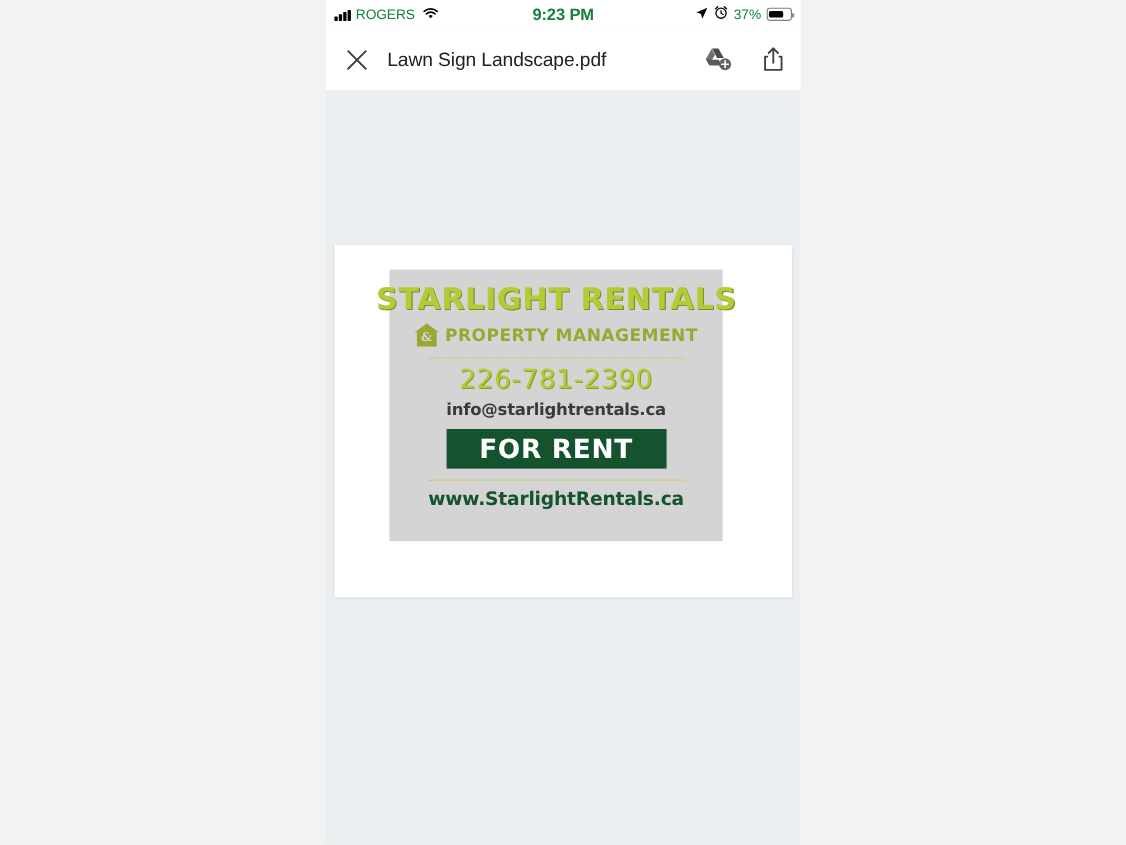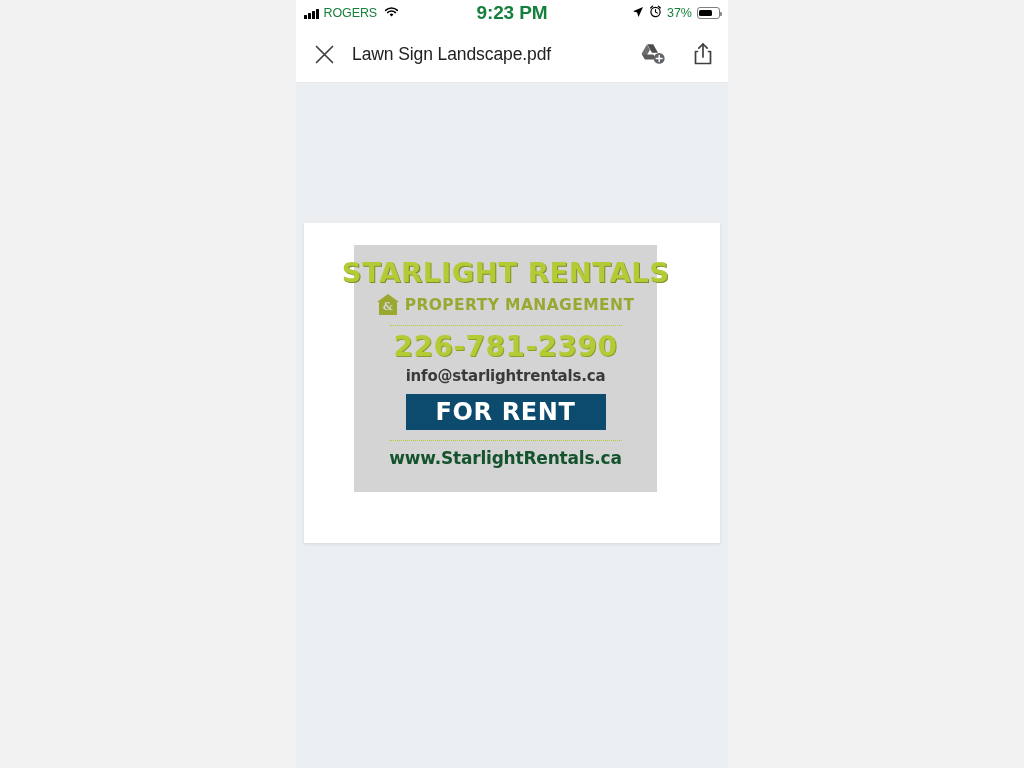--- a/index.html
+++ b/index.html
@@ -54,21 +54,21 @@
   .signal-bars i:nth-child(1) { height: 4px; }
   .signal-bars i:nth-child(2) { height: 6px; }
   .signal-bars i:nth-child(3) { height: 8px; }
   .signal-bars i:nth-child(4) { height: 10px; background:#000; }
   .carrier { font-size: 12.5px; letter-spacing: -0.1px; }
   .wifi-icon { margin-left: 2px; }
   .status-center {
     position: absolute;
     left: 0; right: 0;
     text-align: center;
-    font-size: 19px;
+    font-size: 15px;
     font-weight: 600;
     letter-spacing: -0.1px;
   }
   .status-right {
     position: absolute;
     right: 8px;
     display: flex;
     align-items: center;
     gap: 5px;
     font-size: 12.5px;
@@ -219,41 +219,41 @@
     white-space: nowrap;
   }
   .divider {
     width: 232px;
     height: 0;
     border-top: 1.5px dotted #b5cb36;
     margin-top: 9px;
   }
   .phone-number {
     font-family: "DejaVu Sans", sans-serif;
-    font-weight: bold;
-    font-size: 28px;
+    font-weight: normal;
+    font-size: 24px;
     letter-spacing: 0.5px;
     color: #b5cb36;
     text-shadow: 1px 1px 0 #8e9c2c;
     margin-top: 7px;
     line-height: 1;
   }
   .email {
     font-family: "DejaVu Sans", sans-serif;
     font-weight: bold;
     font-size: 15px;
     color: #3a3a3a;
     margin-top: 6px;
     letter-spacing: -0.2px;
   }
   .for-rent {
     margin-top: 9px;
     width: 200px;
     height: 36px;
-    background: #0c4a6e;
+    background: #14532d;
     display: flex;
     align-items: center;
     justify-content: center;
     font-family: "DejaVu Sans", sans-serif;
     font-weight: bold;
     font-size: 24px;
     letter-spacing: 0.6px;
     color: #ffffff;
   }
   .divider2 {

